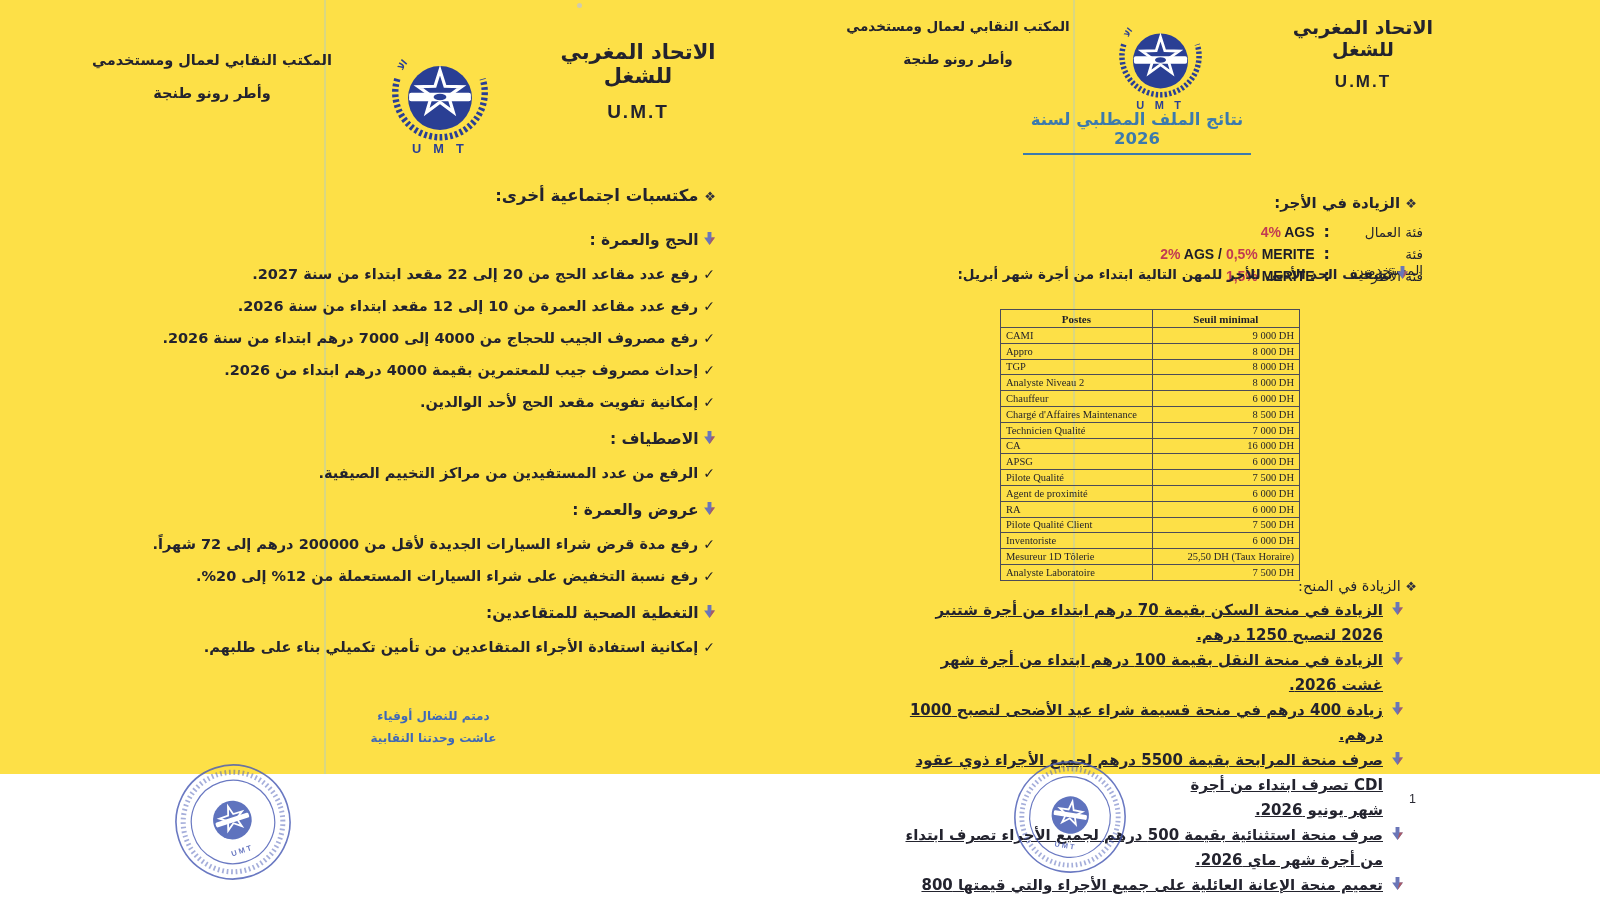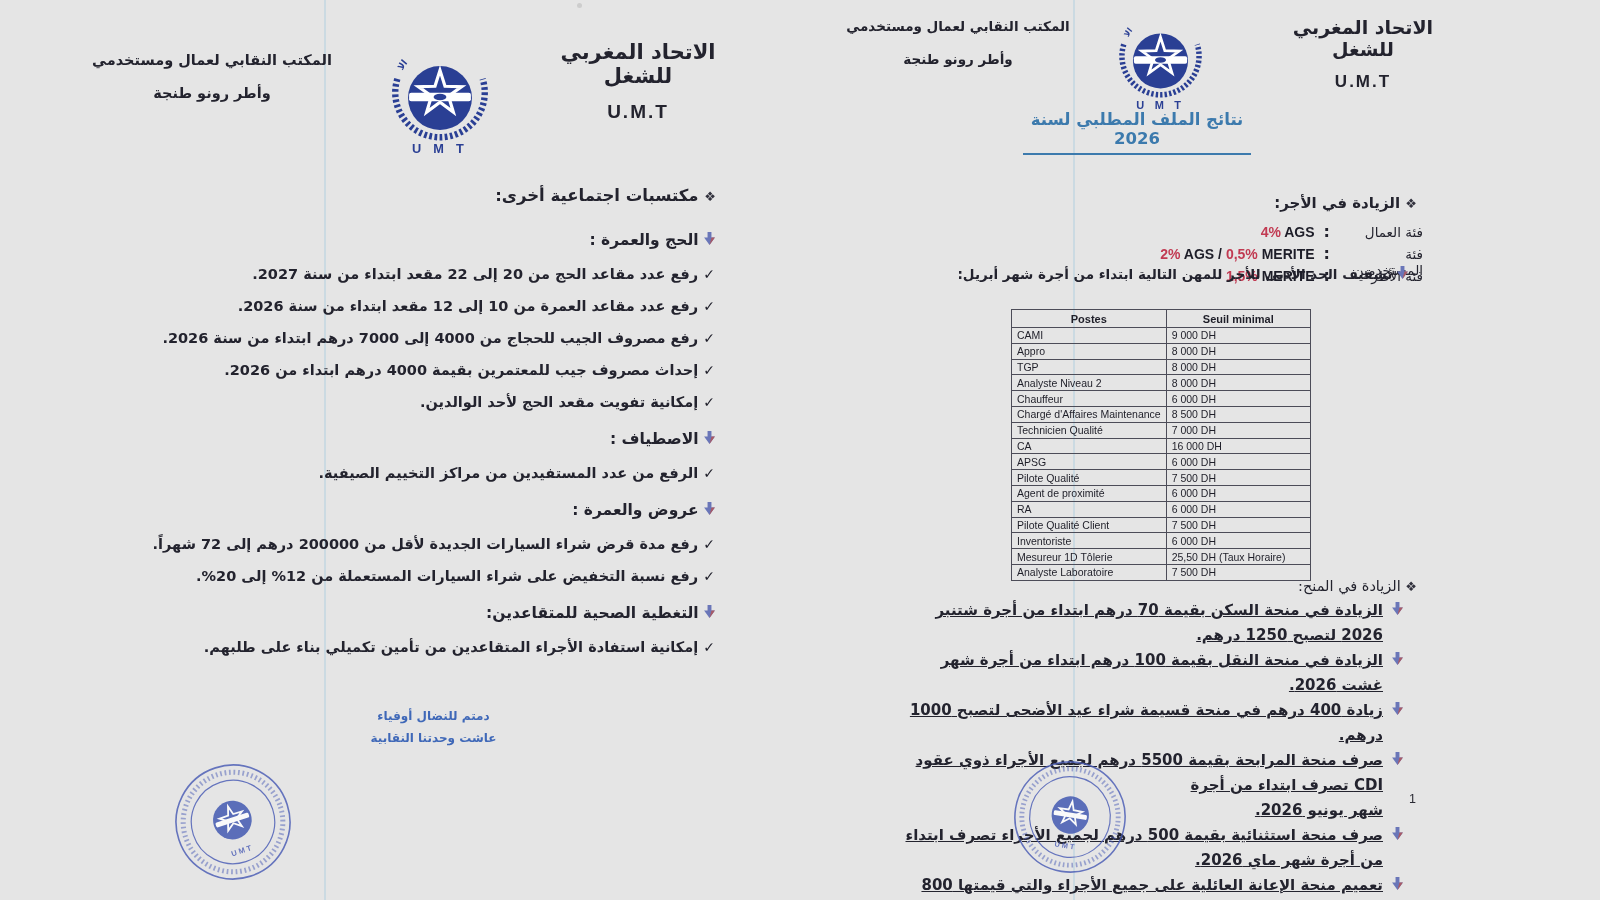--- a/index.html
+++ b/index.html
@@ -1,18 +1,18 @@
 <!DOCTYPE html>
 <html lang="ar"><head>
 <meta charset="utf-8">
 <style>
   html,body{margin:0;padding:0;background:#e9e9e9;}
   .canvas{position:relative;width:1600px;height:900px;background:#ffffff;overflow:hidden;
           font-family:"DejaVu Sans",sans-serif;color:#23232e;}
-  .page{position:absolute;top:0;height:900px;background:#e5e5e5;}
+  .page{position:absolute;top:0;height:774px;background:#fde047;}
   .page-left{left:0;width:795px;}
   .page-right{left:795px;width:805px;}
   .fold{position:absolute;top:0;bottom:0;width:2px;background:rgba(160,200,222,.38);}
   .speck{position:absolute;width:5px;height:5px;border-radius:50%;background:#c7c7c7;opacity:.8;}
 
   
   .office-block{position:absolute;text-align:center;font-weight:700;}
   .office-block .l2{margin-top:17px;}
   .org-block{position:absolute;text-align:center;font-weight:700;}
   .org-name{letter-spacing:.5px;}
@@ -48,25 +48,25 @@
   .wage-title{position:absolute;right:175px;top:148px;direction:rtl;font-size:15px;font-weight:700;margin-top:46px;}
   .grants-title{position:absolute;right:175px;top:578px;direction:rtl;font-size:14.5px;font-weight:400;}
   .wage-block{position:absolute;right:177px;top:192px;}
   .wage-row{display:flex;justify-content:flex-end;align-items:baseline;height:22px;direction:ltr;}
   .wage-value{font-family:"Liberation Sans",sans-serif;font-weight:700;font-size:14px;color:#1d1d28;margin-top:32px;}
   .wage-value .red{color:#c13a52;}
   .wage-colon{font-weight:700;margin:0 7px 0 9px;}
   .wage-label{width:86px;text-align:right;direction:rtl;font-size:13.5px;font-weight:400;}
   .cap-line{position:absolute;right:183px;top:266px;direction:rtl;font-size:13.5px;font-weight:700;}
 
-  .salary-table{position:absolute;left:216px;top:309px;width:300px;border-collapse:collapse;
-                font-family:Liberation Sans, sans-serif;color:#1e1e28;}
+  .salary-table{position:absolute;left:205px;top:309px;width:300px;border-collapse:collapse;
+                font-family:Liberation Serif, serif;color:#1e1e28;}
   .salary-table th{border:1px solid #4c4c58;font-size:11px;font-weight:700;height:17px;text-align:center;padding:0 2px;}
   .salary-table td{border:1px solid #4c4c58;font-size:10.5px;height:14.8px;padding:0 5px;white-space:nowrap;}
-  .salary-table td.c2{text-align:left;}
+  .salary-table td.c2{text-align:right;}
   .salary-table col.c-postes{width:152px;} .salary-table col.c-seuil{width:148px;}
 
   .grants-block{position:absolute;right:197px;top:598px;width:500px;direction:rtl;text-align:right;}
   .g-item{position:relative;font-size:15px;font-weight:700;line-height:25px;
           padding-right:20px;white-space:pre-line;text-decoration:underline;}
   .g-item .b-arrow{position:absolute;right:0;top:4px;margin:0;}
 
   .page-num{position:absolute;left:614px;top:792px;font-family:"Liberation Sans",sans-serif;
             font-size:12.5px;color:#2a2a34;}
 

